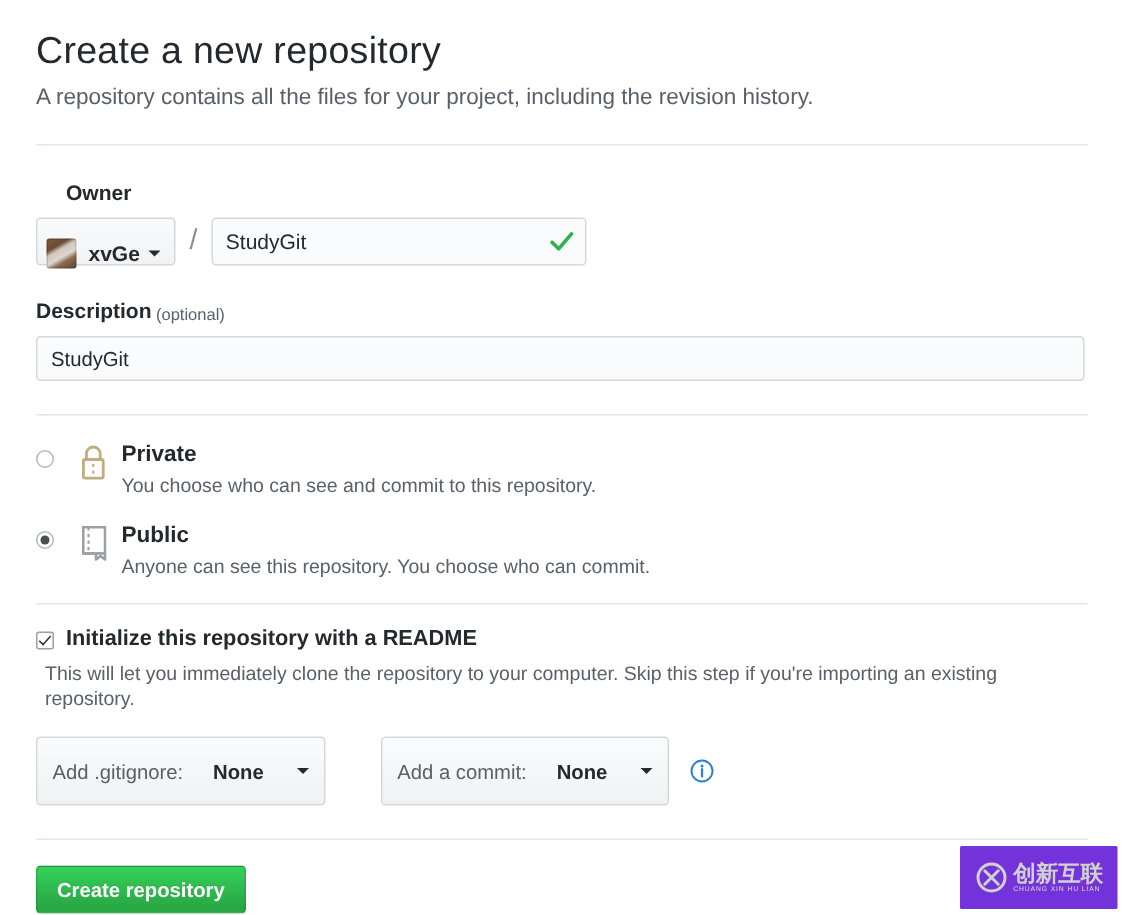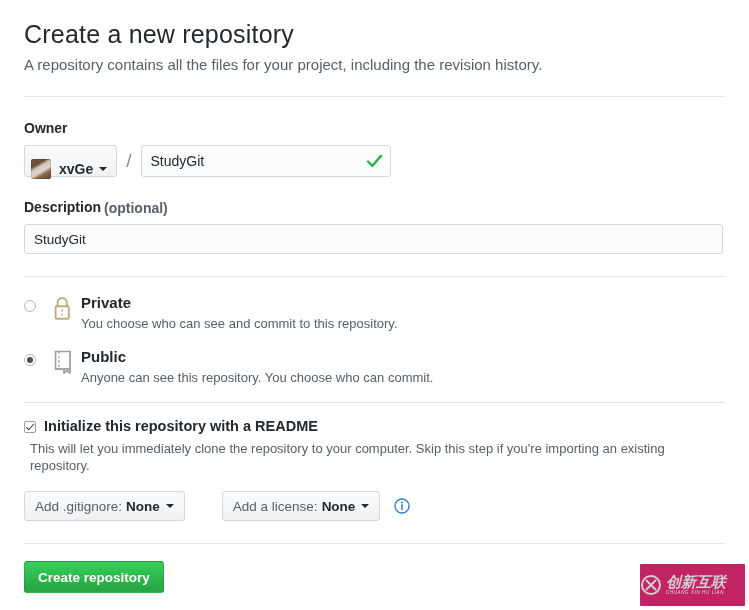--- a/index.html
+++ b/index.html
@@ -52,24 +52,24 @@
     display: flex;
     align-items: flex-end;
     margin-top: 23px;
   }
   .label {
     font-size: 14px;
     font-weight: bold;
     color: #24292e;
     line-height: 17px;
   }
-  .label-owner { width: 125px; }
+  .label-owner { width: 125px; margin-left: 20px; }
   .label-optional {
-    font-weight: bold;
-    font-size: 14px;
+    font-weight: normal;
+    font-size: 11px;
     color: #586069;
     margin-left: 3px;
   }
 
   .name-row {
     display: flex;
     align-items: center;
     margin-top: 8px;
   }
   .owner-select {
@@ -262,30 +262,31 @@
 
   
   .selects-row {
     display: flex;
     align-items: center;
     margin-top: 17px;
   }
   .select-btn {
     display: flex;
     align-items: center;
-    height: 30px;
+    height: 46px;
     box-sizing: border-box;
     padding: 0 10px;
     background: linear-gradient(#fafbfc, #f0f1f2);
     border: 1px solid #d5d8da;
     border-radius: 3px;
     font-size: 13.5px;
     color: #586069;
     cursor: pointer;
     white-space: nowrap;
+    gap: 16px;
   }
   .select-value {
     font-weight: bold;
     color: #24292e;
     margin-left: 4px;
   }
   .select-gap { width: 37px; }
   .info-icon {
     margin-left: 14px;
     line-height: 0;
@@ -314,24 +315,24 @@
 
   
   .watermark {
     position: absolute;
     right: 4px;
     bottom: 4px;
     width: 105px;
     height: 42px;
     display: flex;
     align-items: center;
-    background: #be185d;
+    justify-content: center;
+    background: #6d28d9;
     opacity: .95;
     border-radius: 1px;
-    font-style: italic;
   }
   .wm-inner { display: flex; align-items: center; }
   .wm-logo { line-height: 0; margin-right: 4px; }
   .wm-text { line-height: 1; }
   .wm-cn {
     font-size: 15px;
     color: #cfcfcf;
     font-weight: bold;
     letter-spacing: 0px;
     font-family: "DejaVu Sans", sans-serif;
@@ -427,21 +428,21 @@
   </div>
 
   <div class="selects-row">
     <div class="select-btn">
       <span>Add .gitignore:</span>
       <span class="select-value">None</span>
       <span class="caret"></span>
     </div>
     <div class="select-gap"></div>
     <div class="select-btn">
-      <span>Add a license:</span>
+      <span>Add a commit:</span>
       <span class="select-value">None</span>
       <span class="caret"></span>
     </div>
     <span class="info-icon">
       <svg width="16" height="16" viewBox="0 0 16 16">
         <circle cx="8" cy="8" r="7" fill="#ffffff" stroke="#2a7fd4" stroke-width="1.3"></circle>
         <circle cx="8" cy="4.6" r="1" fill="#2a7fd4"></circle>
         <path d="M8 6.8 V11.6" stroke="#2a7fd4" stroke-width="1.5" stroke-linecap="round"></path>
       </svg>
     </span>

